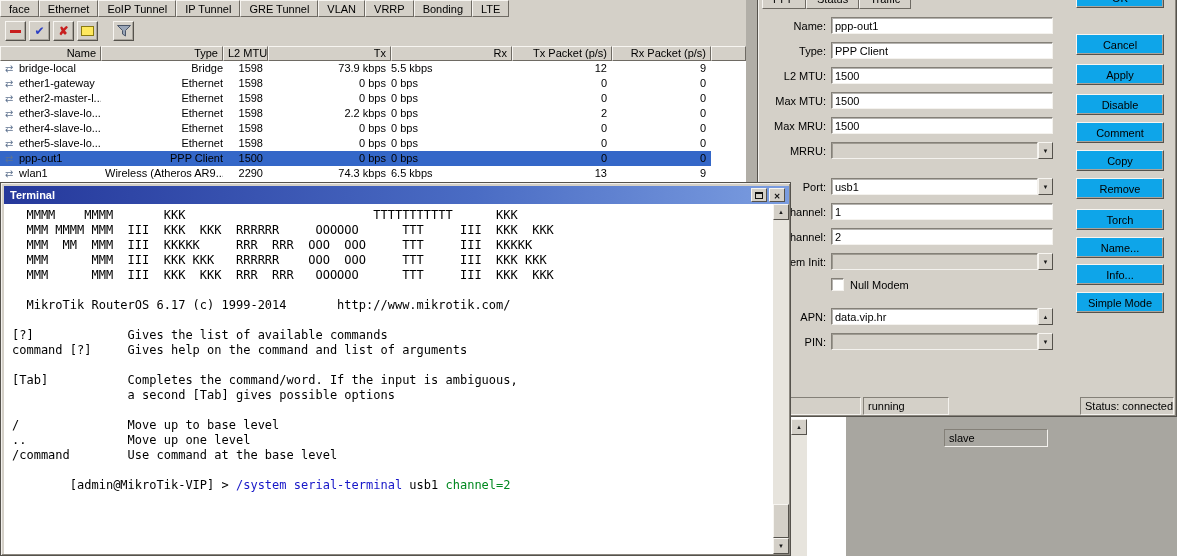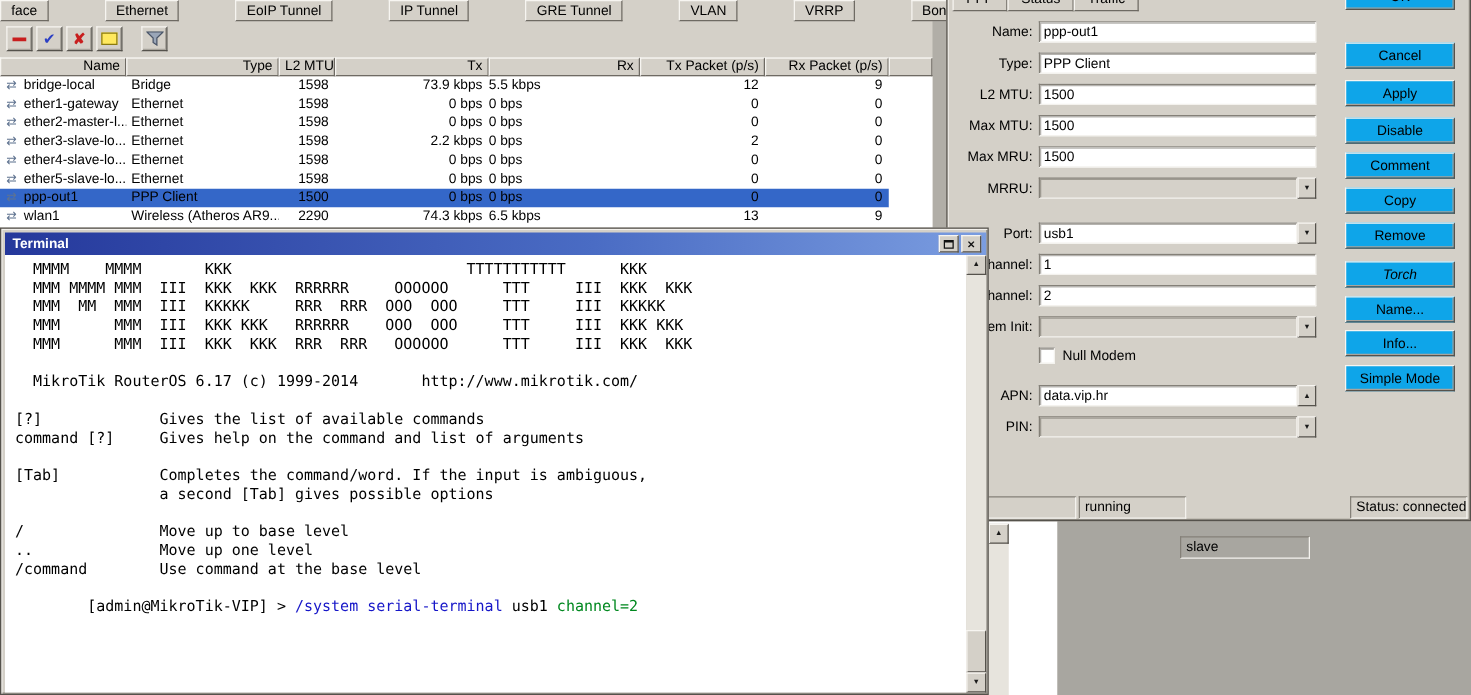--- a/index.html
+++ b/index.html
@@ -25,21 +25,21 @@
   .tbi-comment { width:13px; height:10px; background:#ffe95e; border:1px solid #8a7a10; }
   .sep { margin-left:12px; }
 
   .hrow { display:flex;text-align:right; }
   .hc { background:#d4d0c8; border:1px solid; border-color:#f7f5f1 #6e6a63 #6e6a63 #f7f5f1;
         height:15px; line-height:13px; padding:0 4px; white-space:nowrap; overflow:hidden; }
   .row { display:flex; height:15px; line-height:15px; width:711px; background:#fff; }
   .row.sel { background:#3467c8; }
   .cell { white-space:nowrap; overflow:hidden; }
   .c-name { width:101px; padding-left:5px; }
-  .c-type { width:122px; padding-left:4px; }
+  .c-type { width:122px; padding-left:4px;text-align:right; }
   .c-l2  { width:45px;  text-align:right; padding-right:5px; }
   .c-tx  { width:123px; text-align:right; padding-right:5px; }
   .c-rx  { width:121px; text-align:left; padding-right:5px; }
   .c-txp { width:100px; text-align:right; padding-right:5px; }
   .c-rxp { width:99px;  text-align:right; padding-right:5px; }
   .ificon { display:inline-block; width:14px; color:#5f7390; font-size:10px; }
   .ificon::before { content:"\21c4"; }
 
   
   .dlbl { position:absolute; left:0; width:68px; text-align:right; line-height:13px; white-space:nowrap; }
@@ -86,21 +86,21 @@
   .sbbtn.dn::before { content:"\25bc"; }
   .sbthumb { position:absolute; left:0; width:16px; background:#d4d0c8; border:1px solid;
              border-color:#f7f5f1 #55524c #55524c #f7f5f1; }
 </style>
 </head>
 <body>
 
 <div class="screen">
 
   <section class="abs win" style="left:0; top:0; width:746px; height:186px; z-index:1;">
-    <div class="abs tabstrip" style="left:0; top:0; width:746px; height:25px;gap:45px;">
+    <div class="abs tabstrip" style="left:0; top:0; width:746px; height:25px;">
       <div class="tab">face</div>
       <div class="tab">Ethernet</div>
       <div class="tab">EoIP Tunnel</div>
       <div class="tab">IP Tunnel</div>
       <div class="tab">GRE Tunnel</div>
       <div class="tab">VLAN</div>
       <div class="tab">VRRP</div>
       <div class="tab">Bonding</div>
       <div class="tab">LTE</div>
     </div>
@@ -278,21 +278,21 @@
         <span></span>
       </div>
 
     <div class="dbtn" style="top:2px;">OK</div>
     <div class="dbtn" style="top:49px;">Cancel</div>
     <div class="dbtn" style="top:79px;">Apply</div>
     <div class="dbtn" style="top:109px;">Disable</div>
     <div class="dbtn" style="top:137px;">Comment</div>
     <div class="dbtn" style="top:165px;">Copy</div>
     <div class="dbtn" style="top:193px;">Remove</div>
-    <div class="dbtn" style="top:224px;font-style:italic;">Torch</div>
+    <div class="dbtn" style="top:224px;">Torch</div>
     <div class="dbtn" style="top:252px;">Name...</div>
     <div class="dbtn" style="top:279px;">Info...</div>
     <div class="dbtn" style="top:307px;">Simple Mode</div>
 
     <div class="scell" style="left:4px; width:99px;"></div>
     <div class="scell" style="left:105px; width:86px;">running</div>
     <div class="scell" style="left:186px; width:104px;margin-top:32px;">slave</div>
     <div class="scell" style="left:322px; width:94px;">Status: connected</div>
   </section>
 

